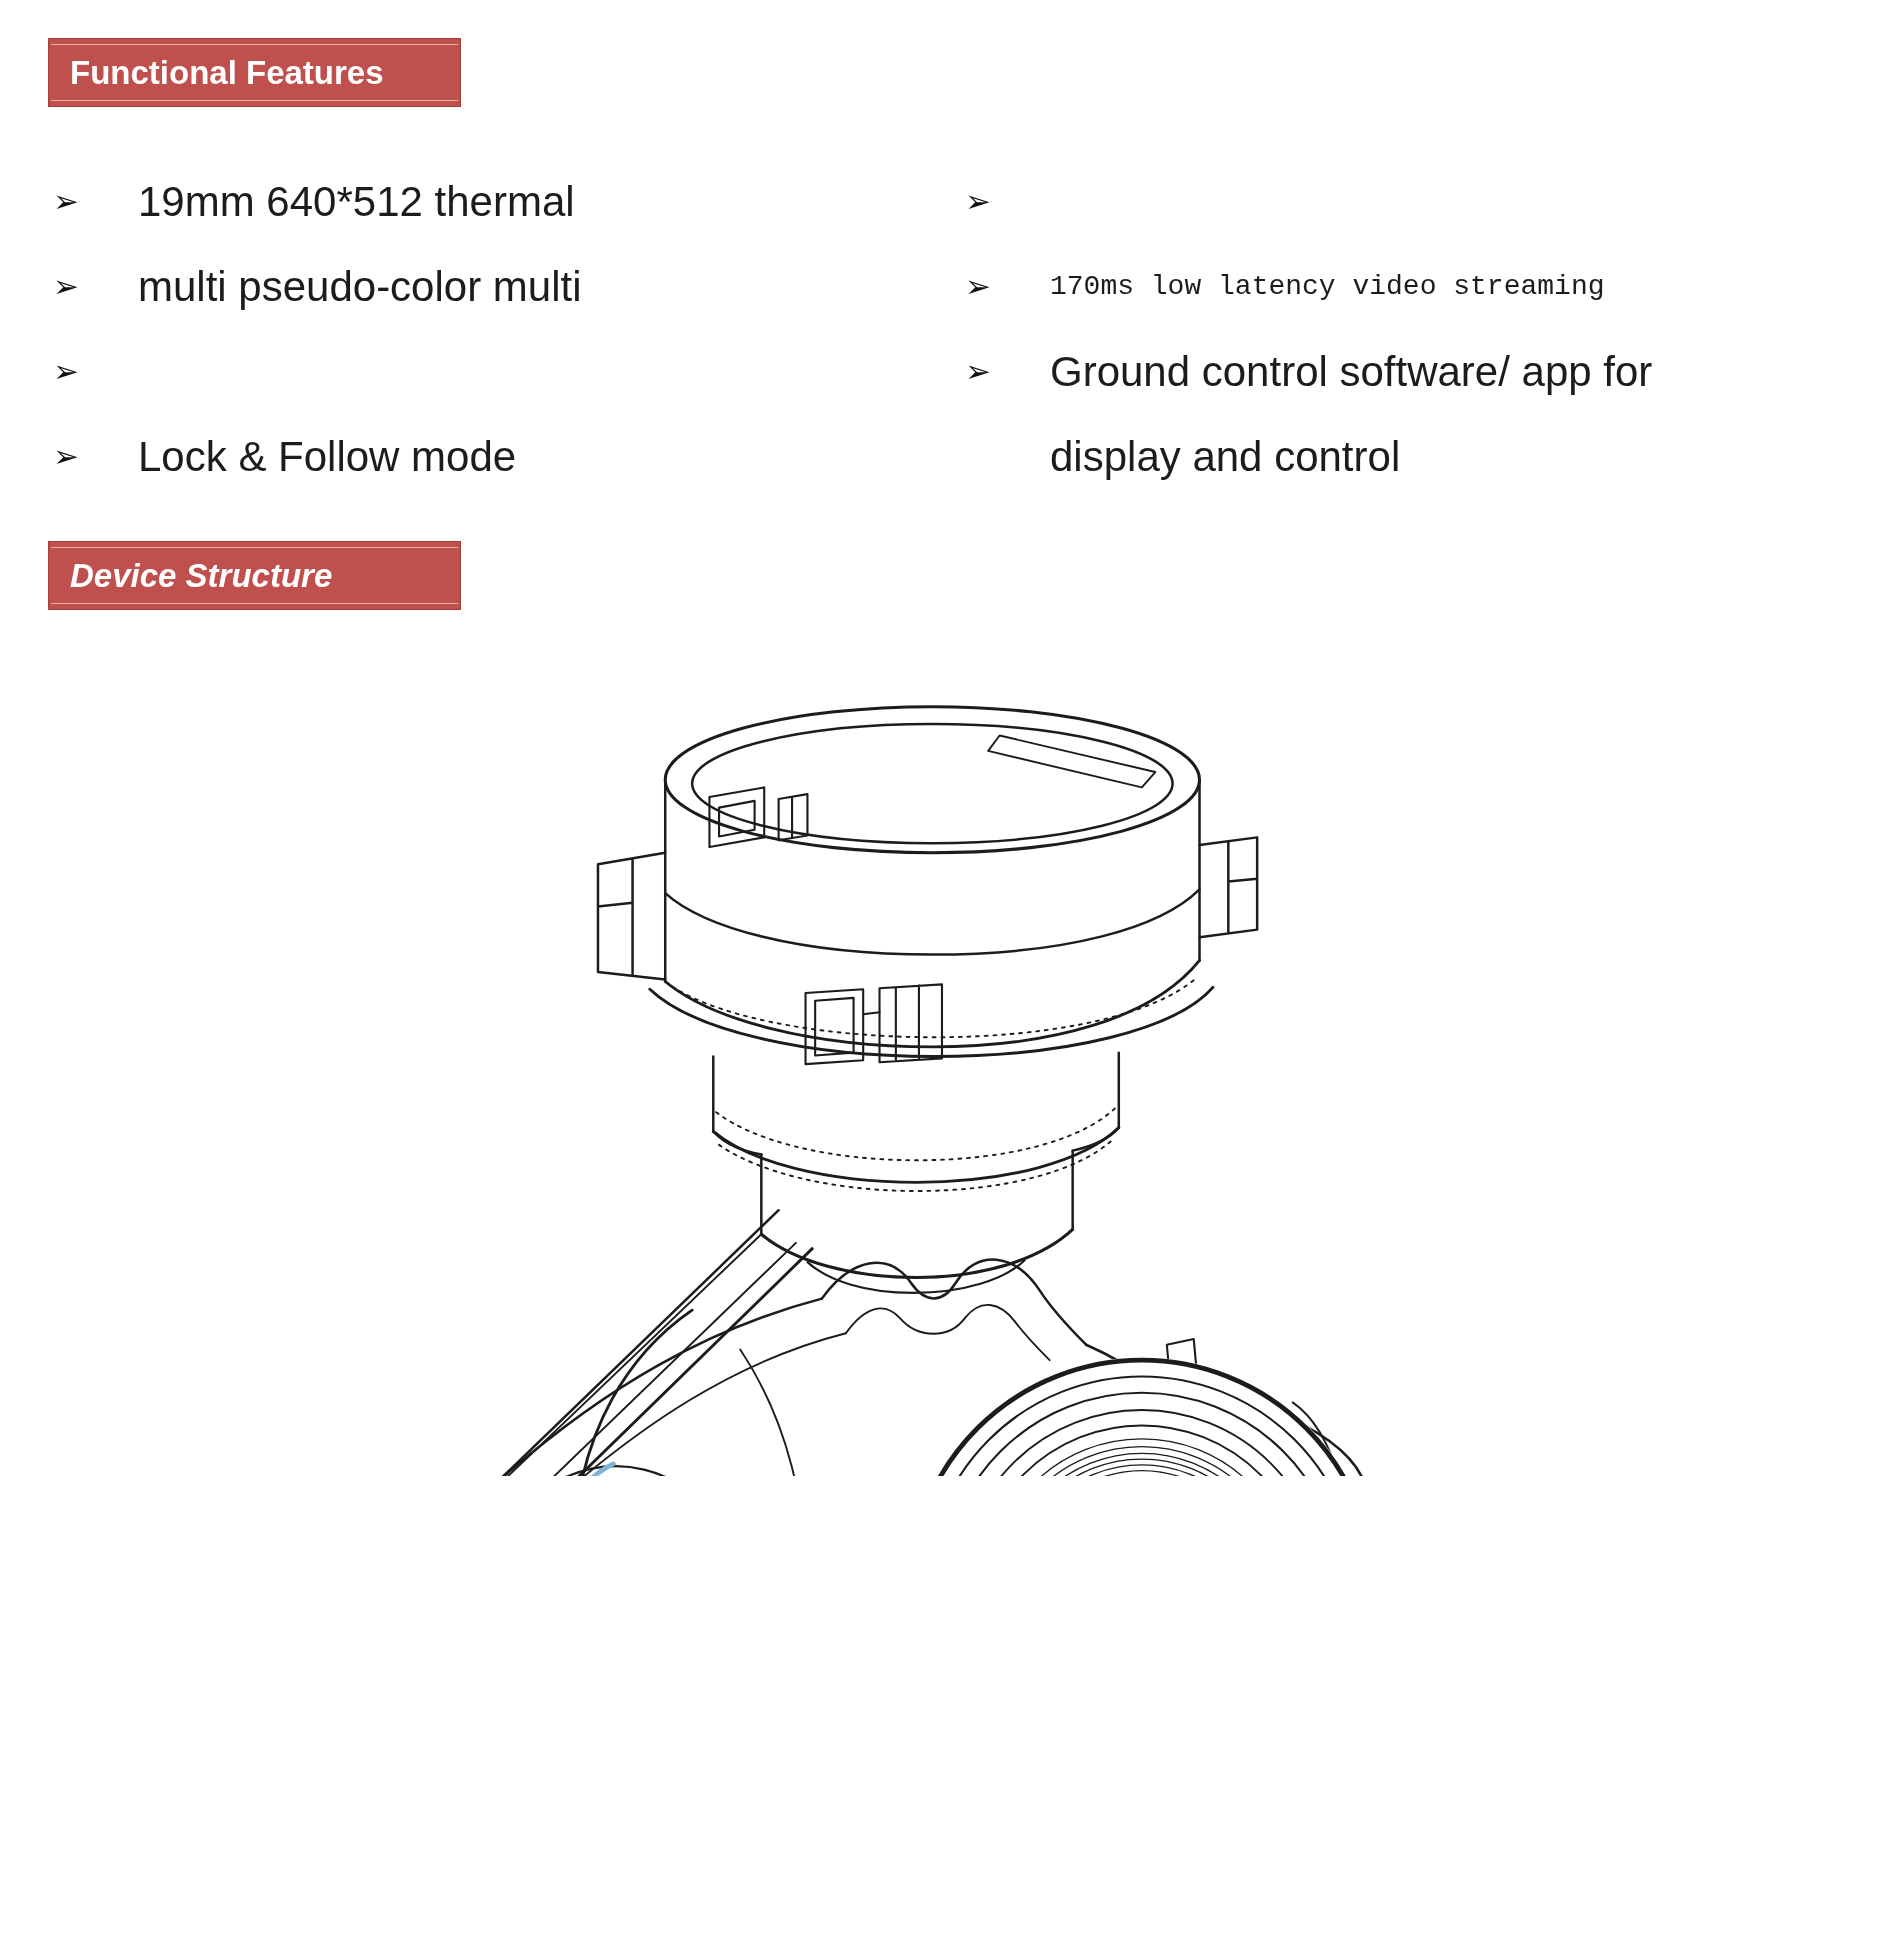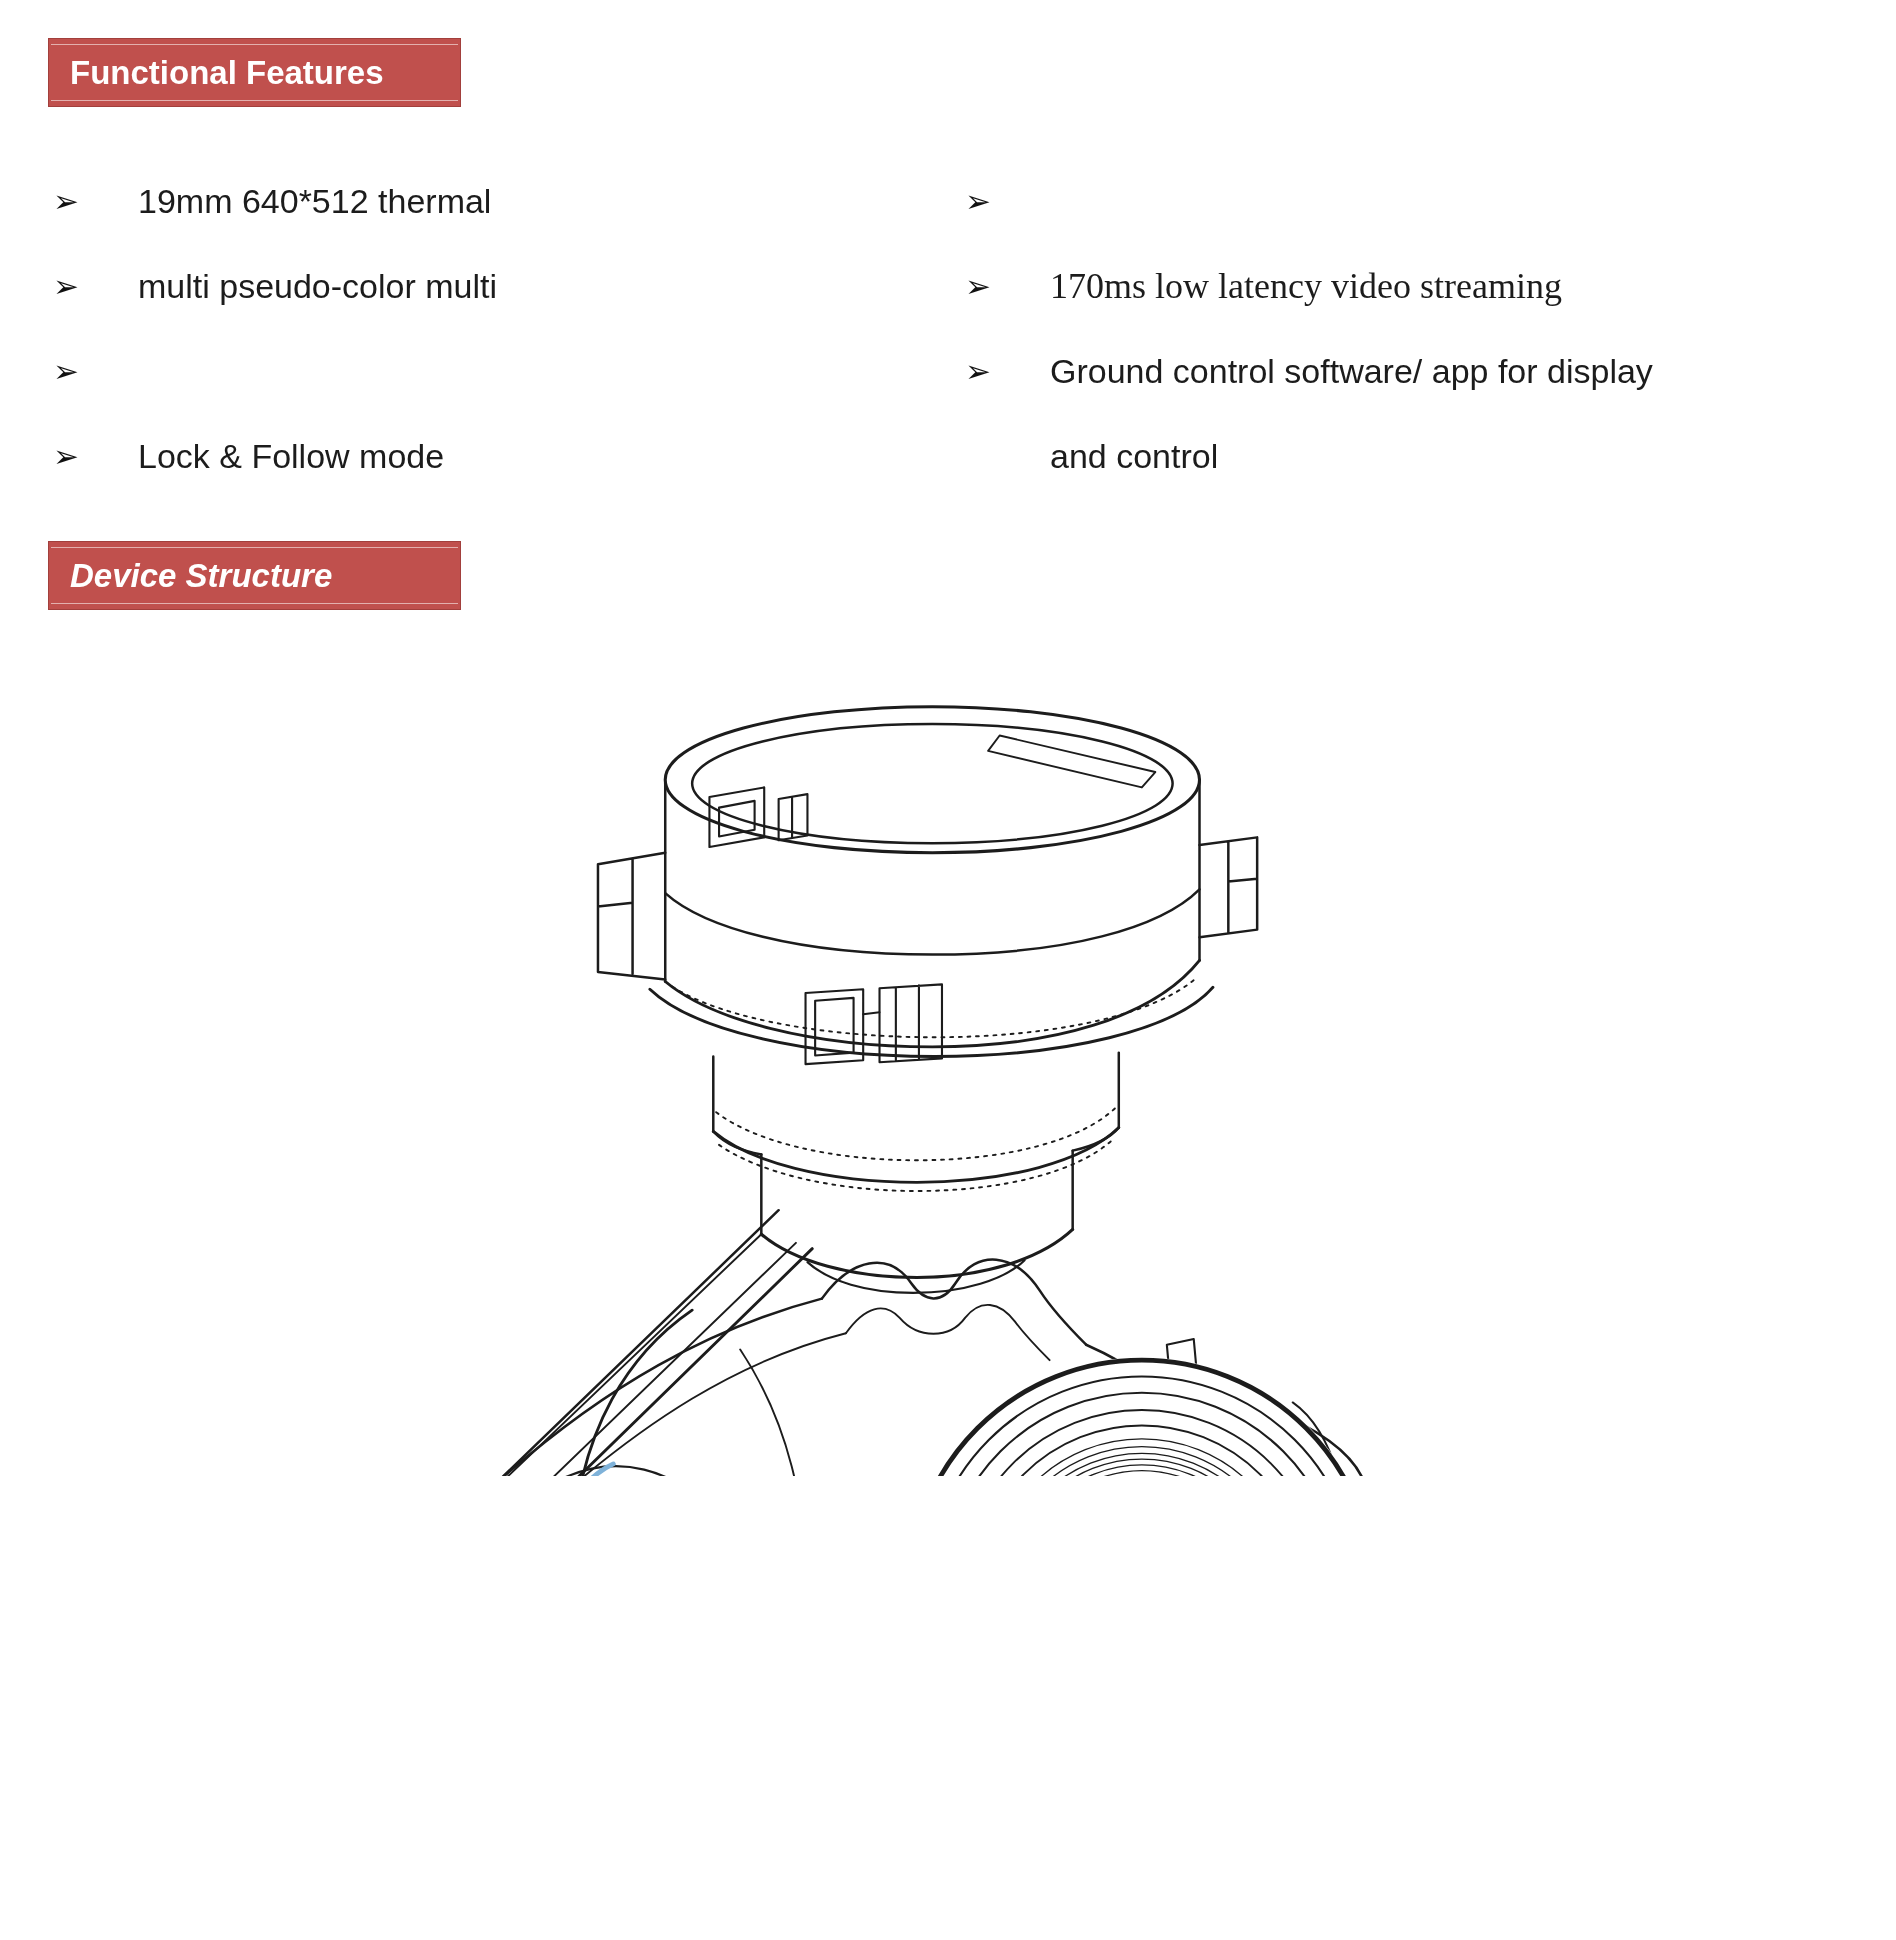--- a/index.html
+++ b/index.html
@@ -38,25 +38,25 @@
   }
   .feature-col.left{left:53px;width:788px;}
   .feature-col.right{left:965px;width:701px;}
   .feature-item{display:flex;align-items:flex-start;}
   .feature-item .bullet{
     flex:0 0 85px;width:85px;
     font-size:31px;line-height:85px;color:#111;
   }
   .feature-item .txt{
     flex:1 1 auto;
-    font-size:34px;line-height:85px;
+    font-size:42px;line-height:85px;
   }
   .feature-item.serif .txt{
-    font-family:Liberation Serif, serif;
-    font-size:36px;
+    font-family:Liberation Mono, monospace;
+    font-size:28px;
   }
   .drawing-wrap{
     position:absolute;left:327px;top:672px;width:1057px;height:1259px;
   }
   .drawing-wrap svg{display:block;width:100%;height:100%;}
 </style>
 </head>
 <body>
 
 <div class="page">

